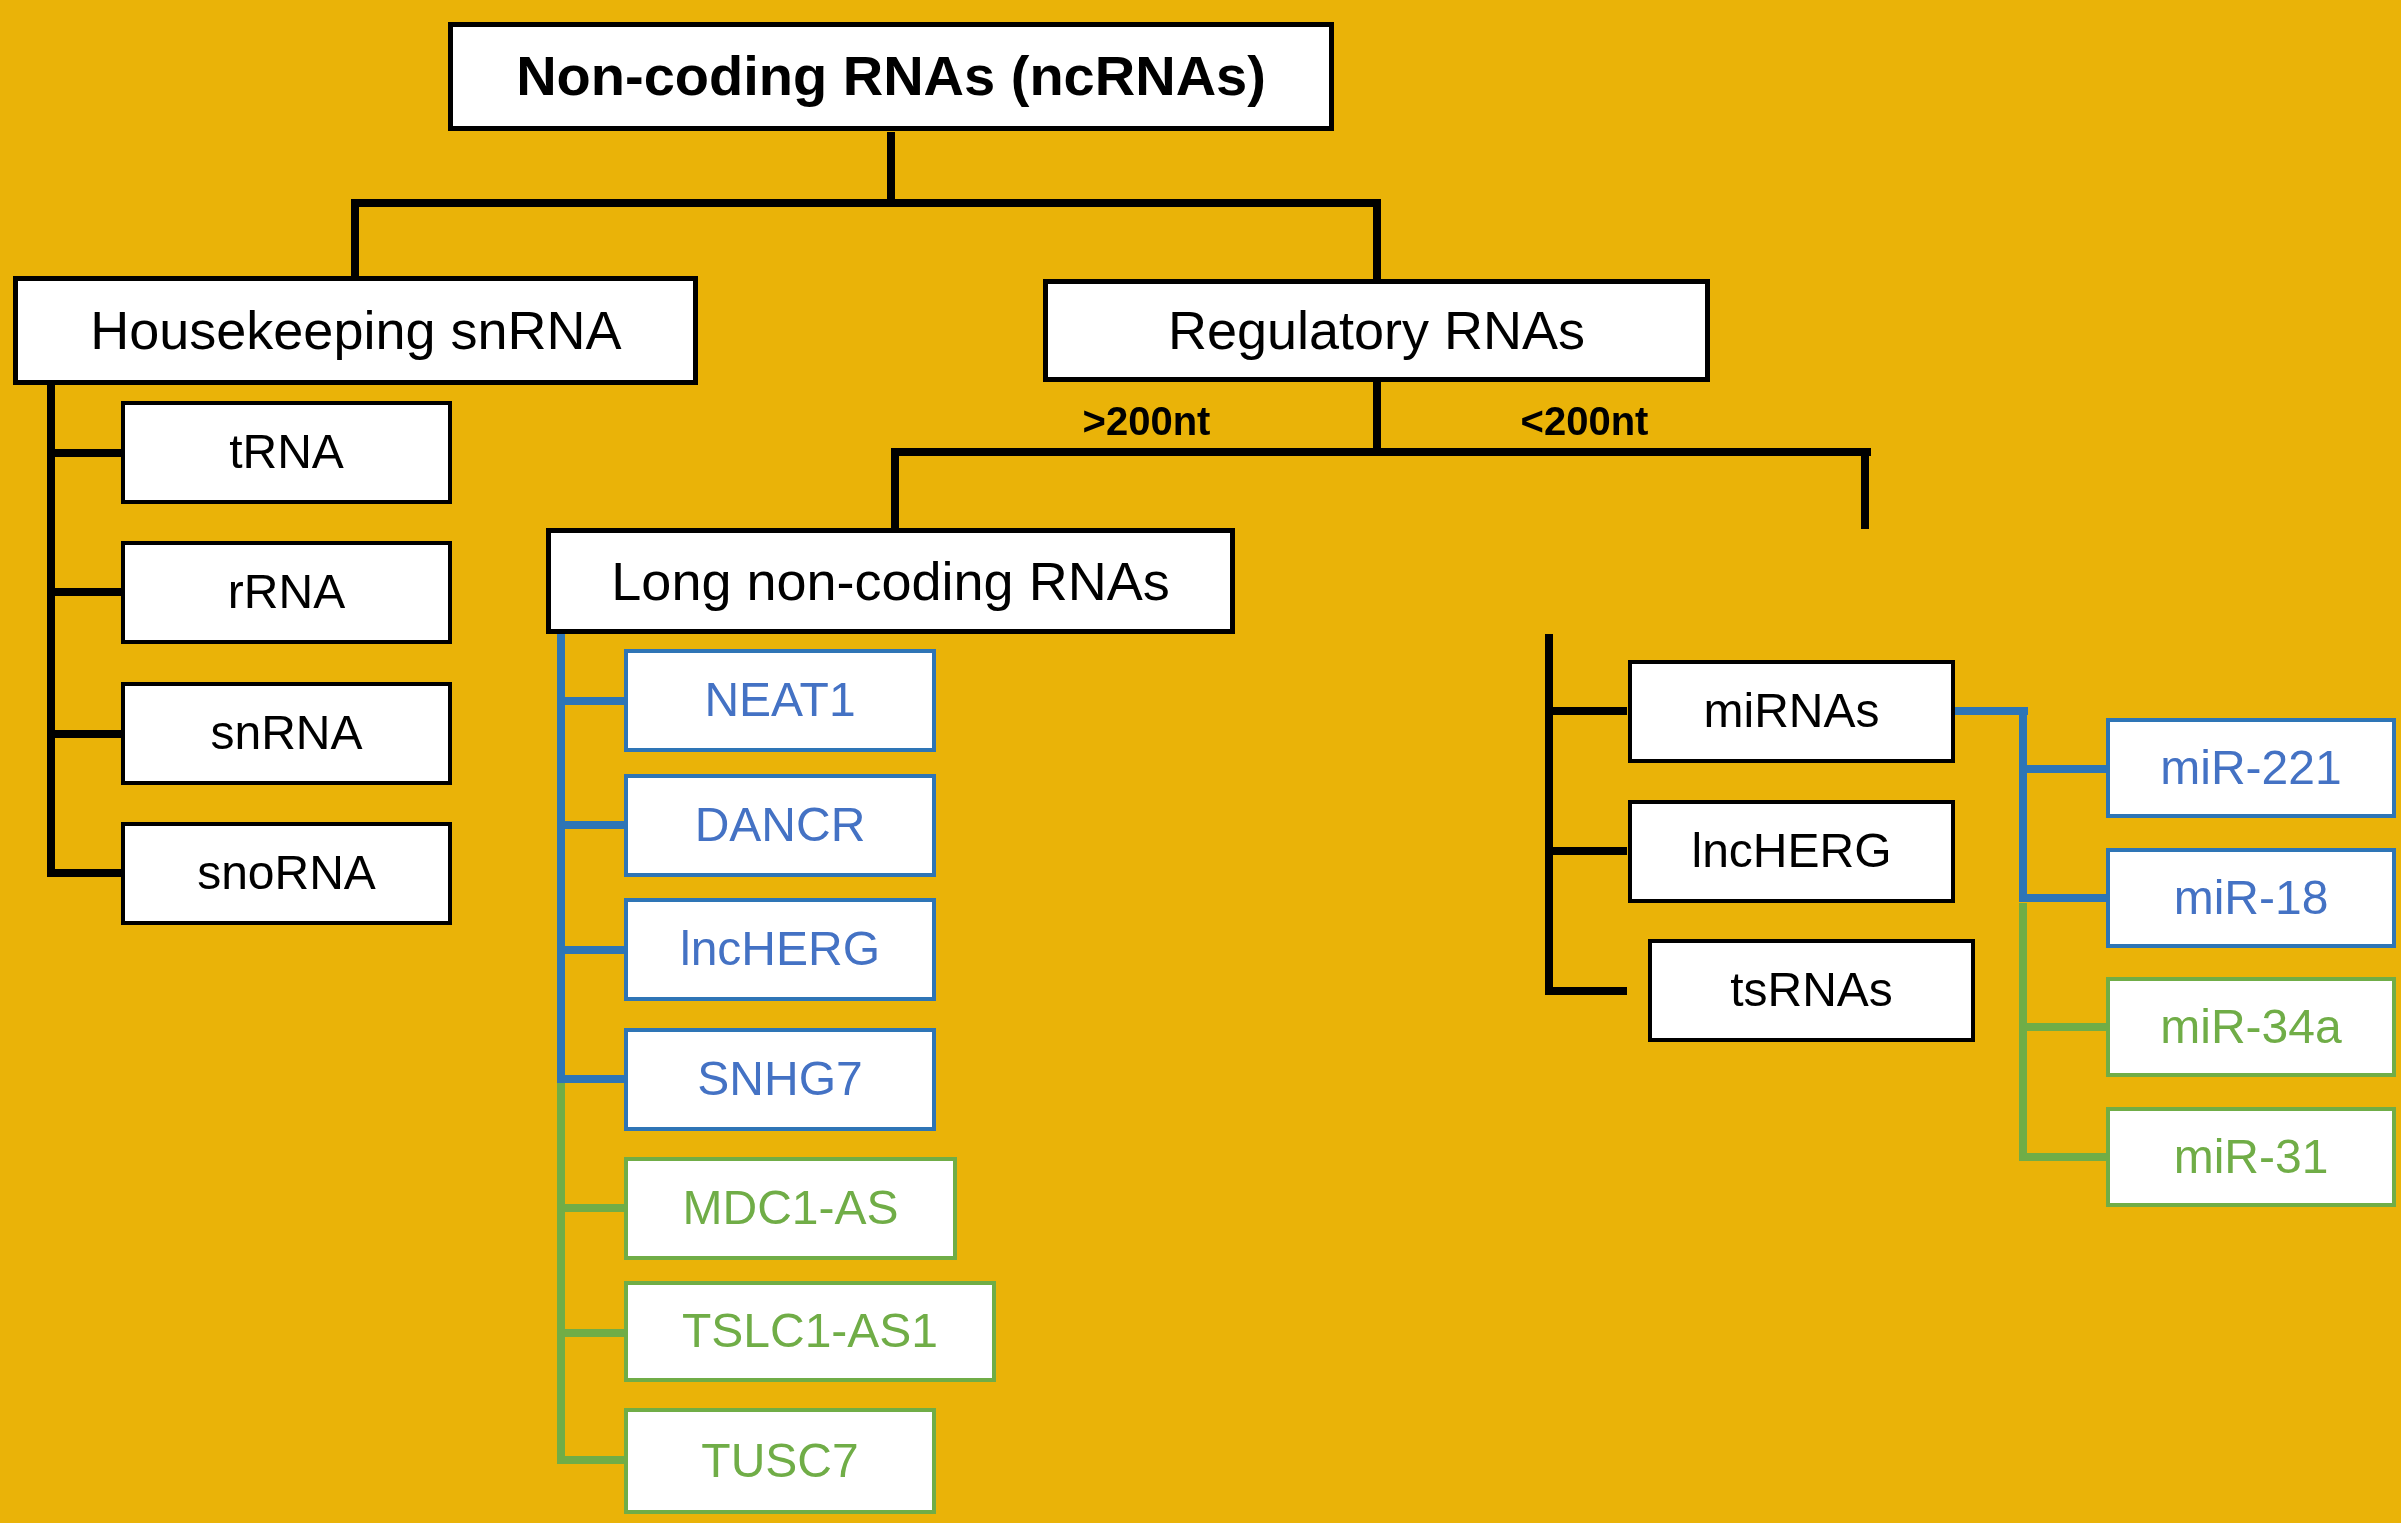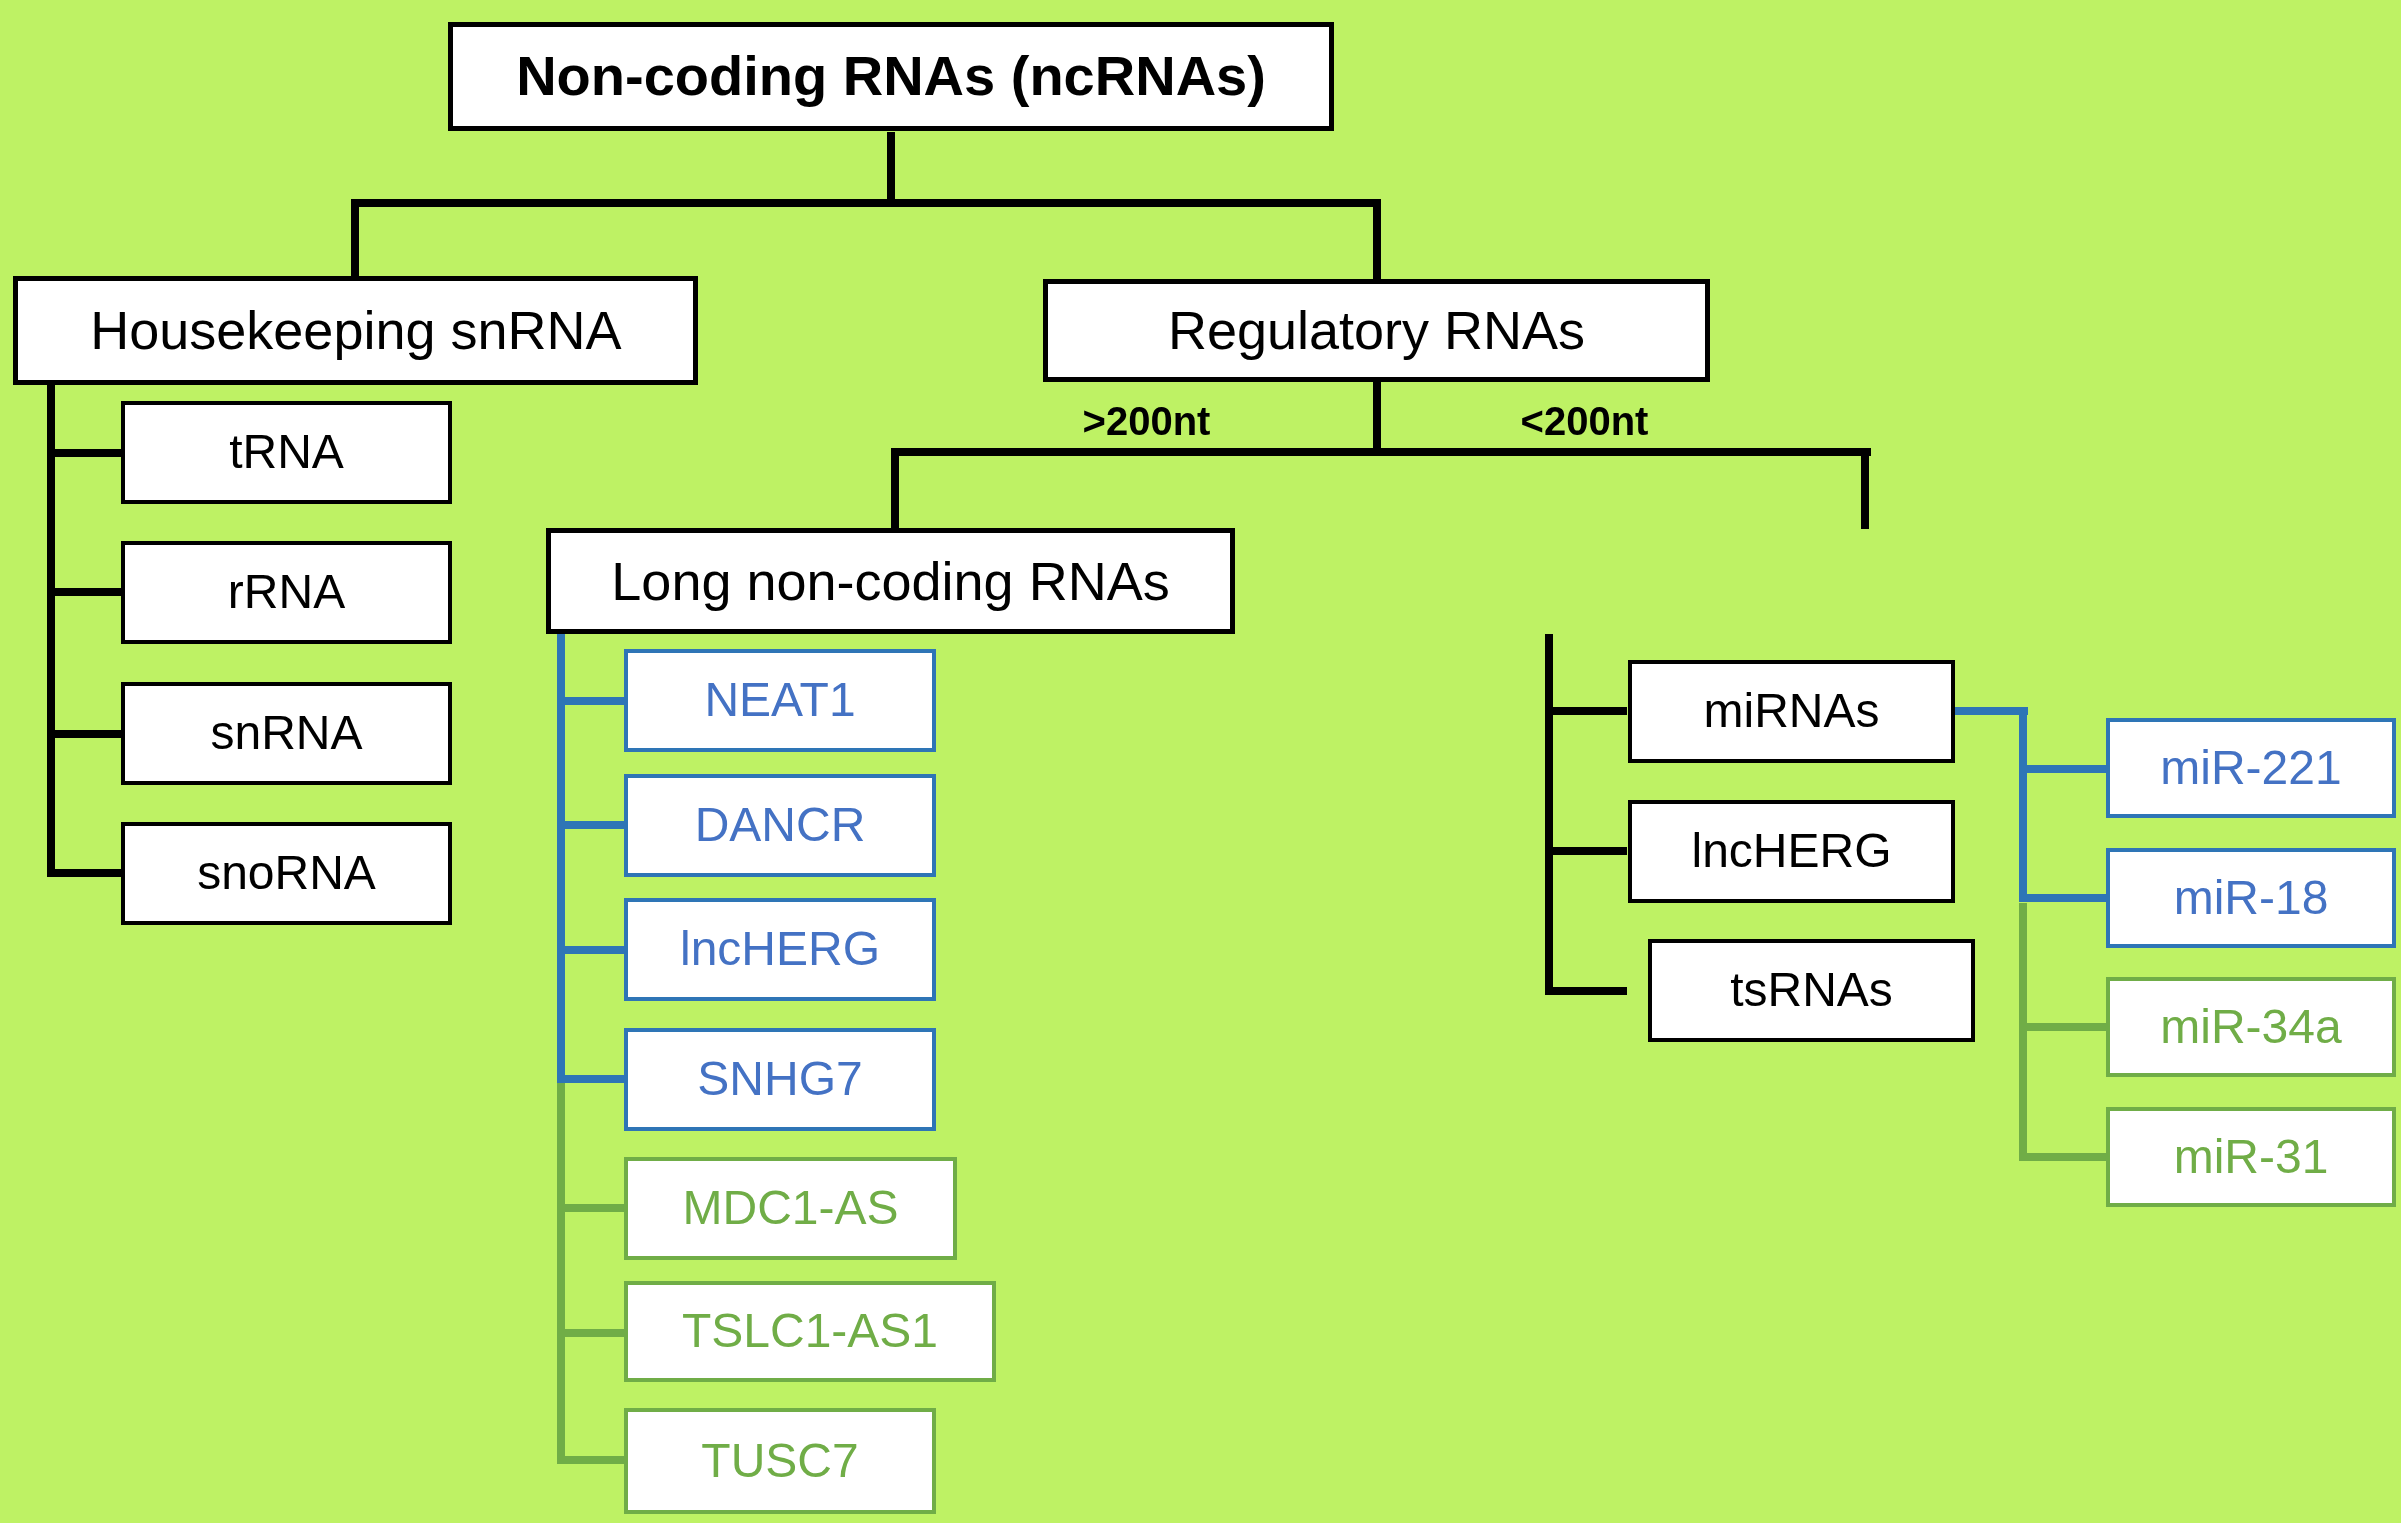--- a/index.html
+++ b/index.html
@@ -1,17 +1,17 @@
 <!DOCTYPE html>
 <html style="font-size:14.3px"><head>
 <meta charset="utf-8">
 <style>
   html,body { margin:0; padding:0; background:#ffffff; }
   .canvas {
-    position:relative; width:2401px; height:1524px; background:#bef264;
+    position:relative; width:2401px; height:1524px; background:#eab308;
     font-family:"Liberation Sans", sans-serif; color:#000;
     overflow:hidden;
   }
   .node {
     position:absolute; display:flex; align-items:center; justify-content:center;
     background:#fff; box-sizing:border-box; text-align:center; line-height:1.05;
     white-space:nowrap;
   }
   .b-hdr   { border:5.4px solid #000; }
   .b-child { border:4.5px solid #000; }

